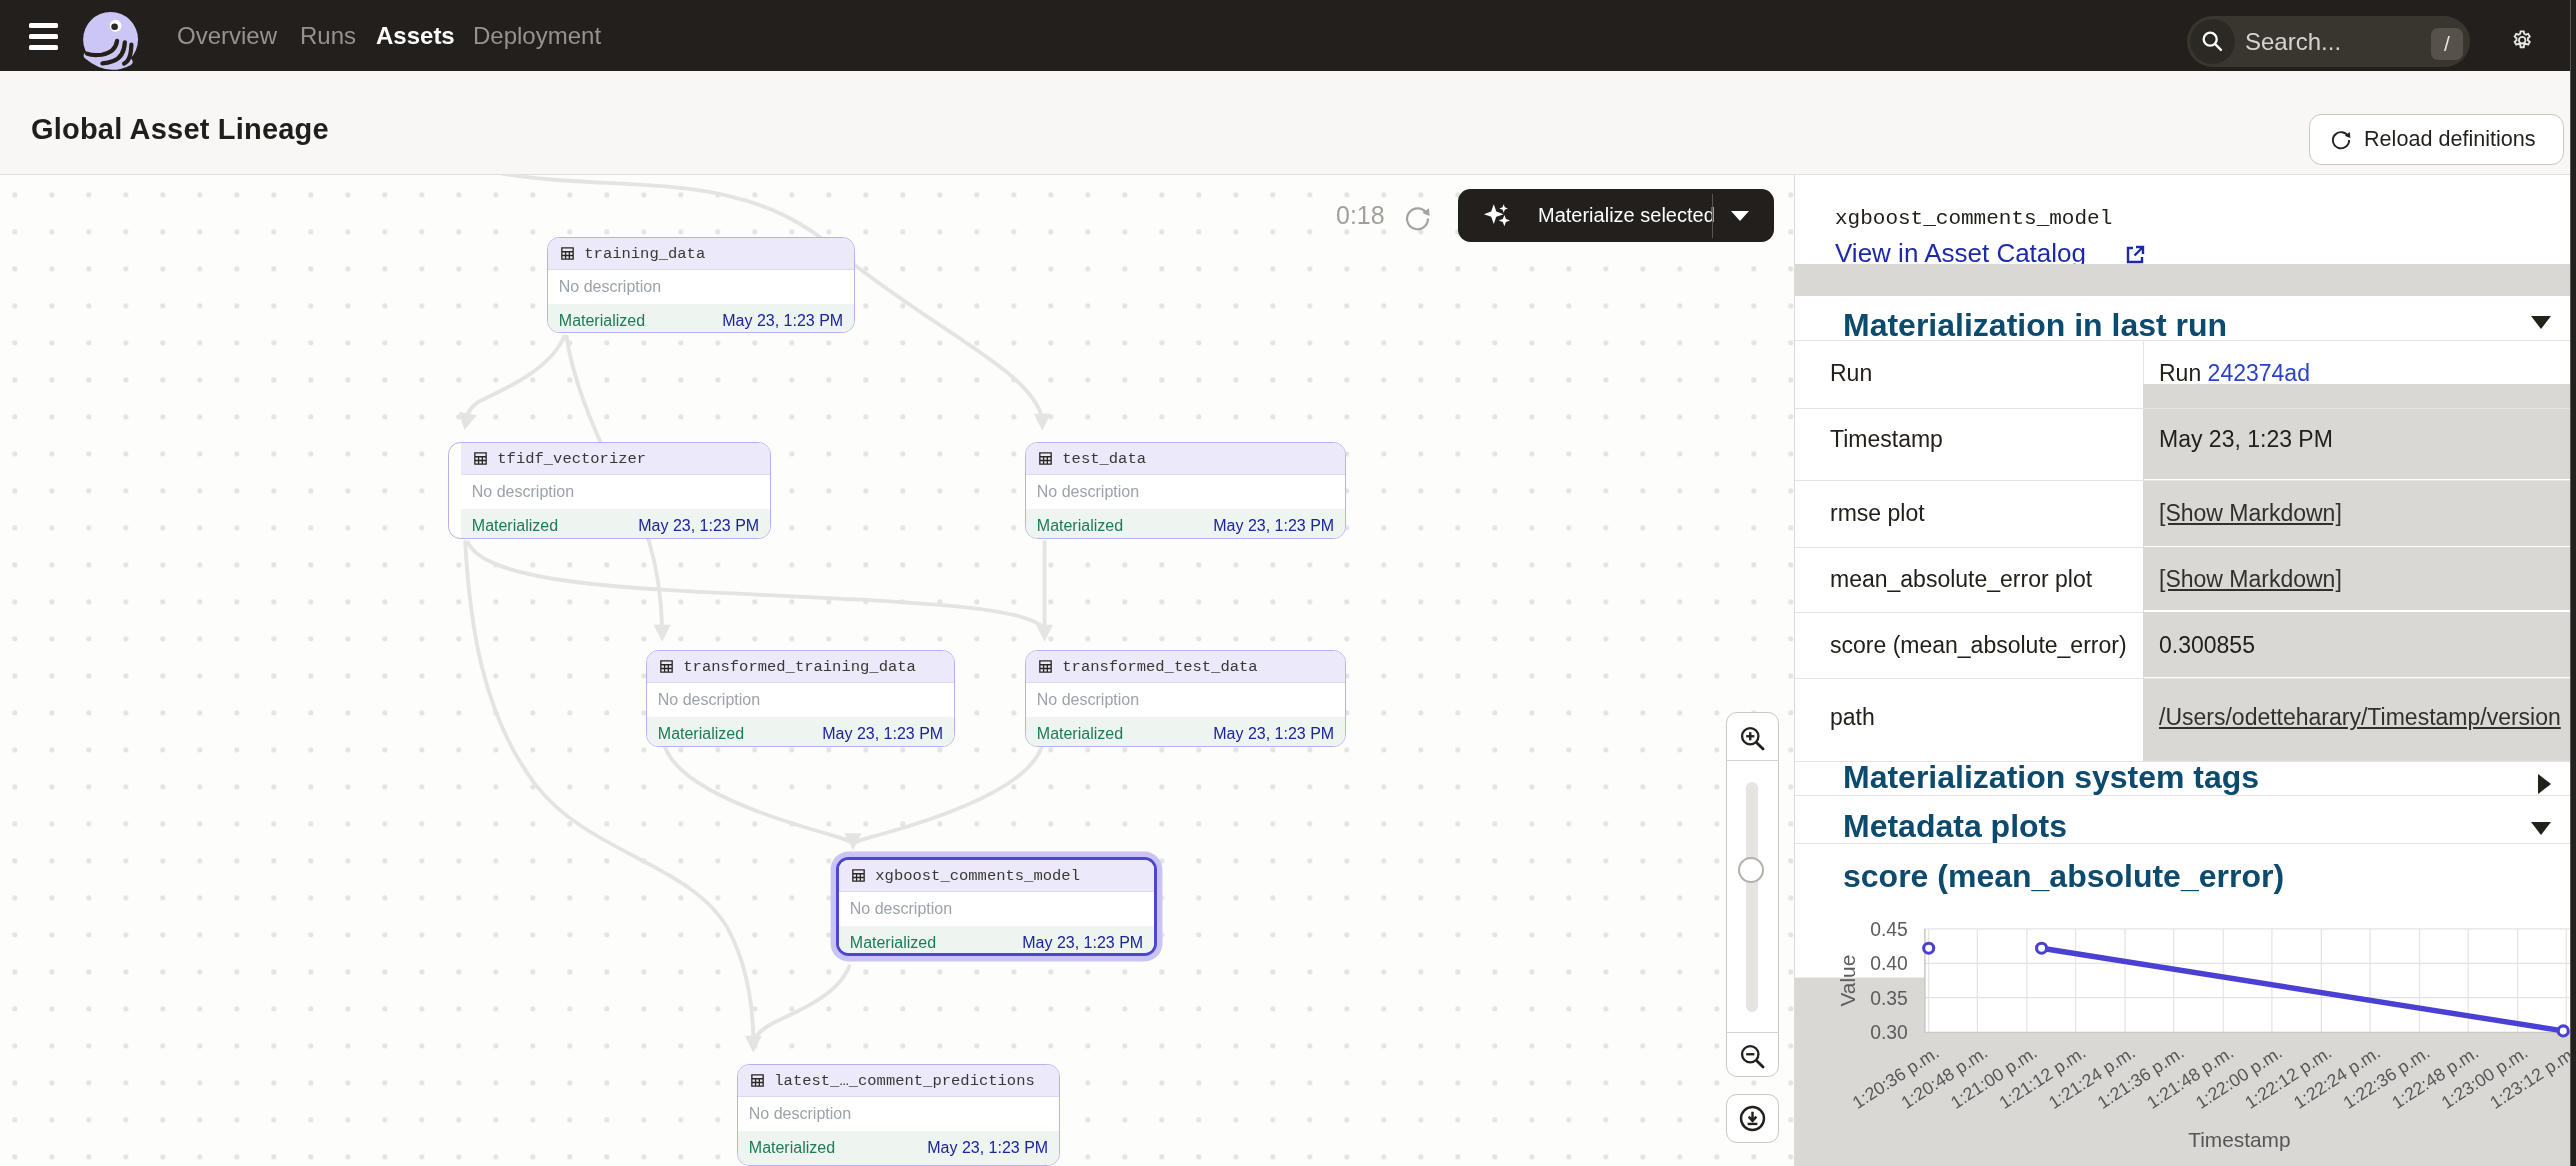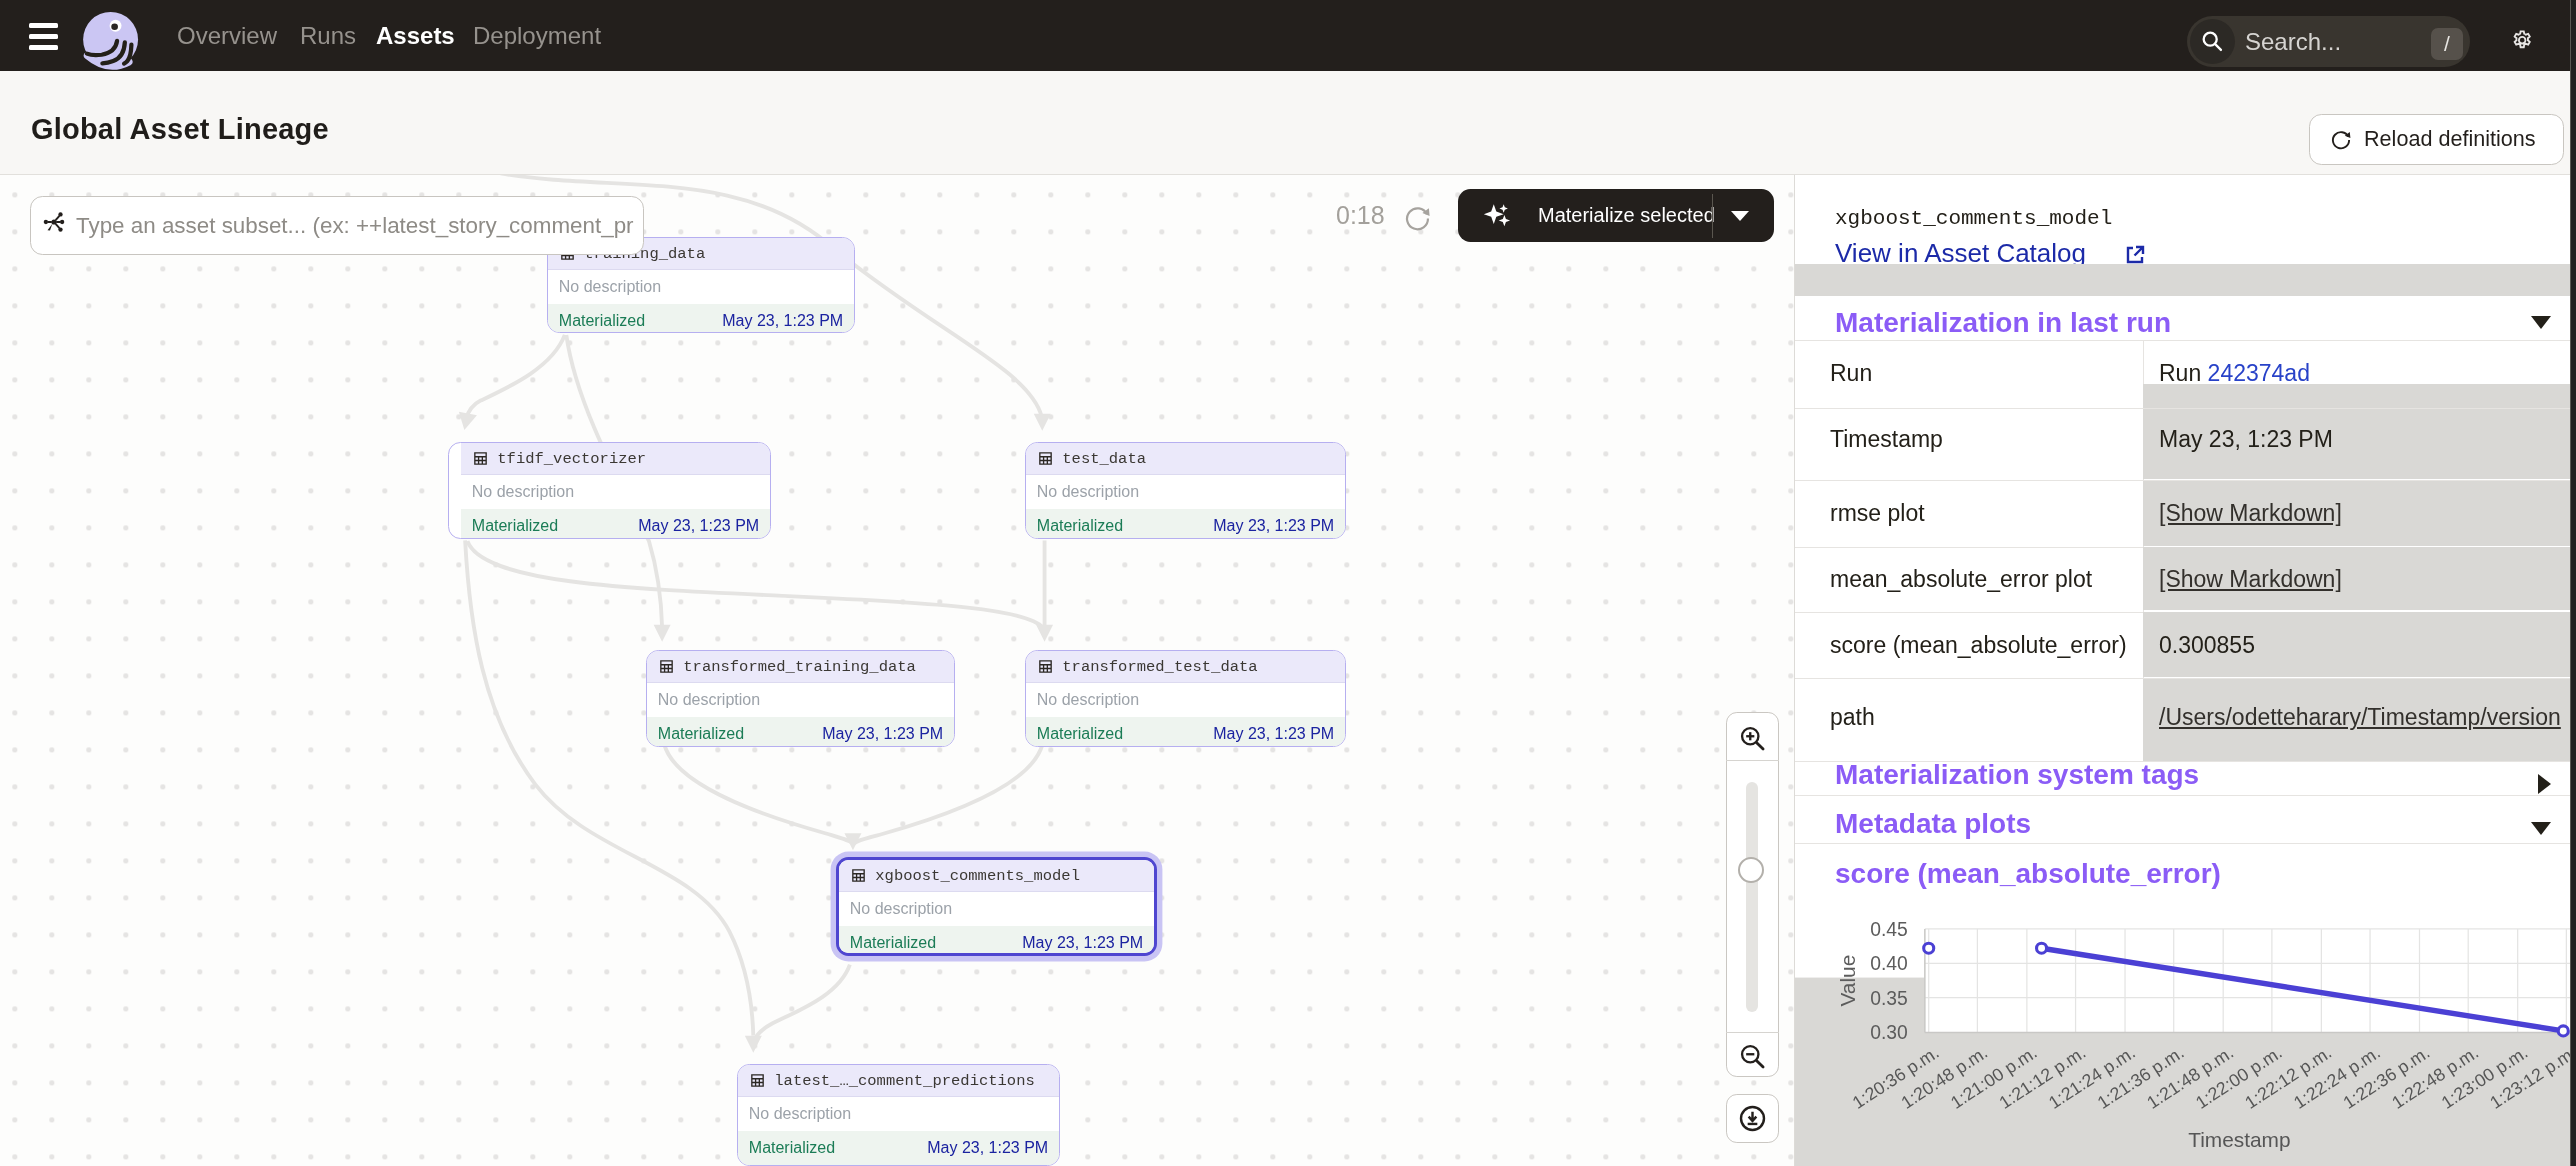--- a/index.html
+++ b/index.html
@@ -26,21 +26,21 @@
   .nfoot .mat { color:#1b7c56; }
   .nfoot .ts { margin-left:auto; color:#1b23a0; }
   #input { position:absolute; left:30px; top:21px; width:614px; height:59px; background:#fff; border:1.5px solid #c8c5c0; border-radius:12.4px; }
   #input span { position:absolute; left:45px; top:16px; font-size:22.4px; color:#8e8b86; white-space:nowrap; overflow:hidden; width:568px; }
   #timer { position:absolute; left:1336px; top:26px; width:62px; font-size:25px; color:#a3a09b; }
   #matbtn { position:absolute; left:1458px; top:14px; width:316px; height:53px; background:#231f1c; border-radius:12.4px; color:#fff; font-size:24px; }
   #zoomctl { position:absolute; left:1726px; top:537px; width:53px; height:365px; background:#fff; border:1.5px solid #cac7c2; border-radius:10.8px; }
   #dlbtn { position:absolute; left:1726px; top:919px; width:53px; height:49px; background:#fff; border:1.5px solid #cac7c2; border-radius:10.8px; }
   #side { position:absolute; left:1794px; top:175px; width:776px; height:992px; background:#fff; border-left:1.5px solid #dddbd7; }
   .srow-line { position:absolute; left:0; width:776px; height:0.8px; background:#e6e4e1; }
-  .shead { position:absolute; left:40px; font-size:28px; font-weight:700; color:#8b5cf6; }
+  .shead { position:absolute; left:48px; font-size:32px; font-weight:700; color:#0c4a6e; }
   .slabel { position:absolute; left:35px; font-size:23px; color:#232019; }
   .sval { position:absolute; left:364px; font-size:23px; color:#232019; }
   .gray { position:absolute; background:#d9d8d5; }
   .caret { position:absolute; width:0; height:0; }
   #rightstrip { position:absolute; left:2570px; top:0; width:6.2px; height:1167px; background:#232020; border-left:0.8px solid #5a5753; }
   .mono { font-family:"Liberation Mono", monospace; }
 </style>
 </head>
 <body>
 
@@ -202,35 +202,20 @@
         </svg>
         <span class="nname">latest_…_comment_predictions</span>
       </div>
     <div class="nbody">No description</div>
     <div class="nfoot">
         <span class="mat">Materialized</span>
         <span class="ts">May 23, 1:23 PM</span>
       </div>
   </div>
 
-  <div id="input">
-    <svg class="abs" style="left:10px; top:11.6px;" width="26" height="26" viewBox="0 0 24 24" fill="#231f1c">
-      <circle cx="12" cy="12" r="2.4"></circle>
-      <circle cx="4.5" cy="12" r="2"></circle>
-        <line x1="6" y1="12" x2="10" y2="12" stroke="#231f1c" stroke-width="1.8"></line>
-      <circle cx="18" cy="5" r="2"></circle>
-        <line x1="13.5" y1="10.3" x2="17" y2="6.3" stroke="#231f1c" stroke-width="1.8"></line>
-      <circle cx="19.5" cy="12" r="2"></circle>
-        <line x1="14" y1="12" x2="18" y2="12" stroke="#231f1c" stroke-width="1.8"></line>
-      <circle cx="18" cy="19" r="2"></circle>
-        <line x1="13.5" y1="13.7" x2="17" y2="17.7" stroke="#231f1c" stroke-width="1.8"></line>
-      <path d="M 6 19.5 L 10.5 13.6 L 8.3 19.8 Z"></path>
-    </svg>
-    <span>Type an asset subset... (ex: ++latest_story_comment_pr</span>
-  </div>
 
   <div id="timer">0:18</div>
   <svg class="abs" style="left:1402px; top:28px;" width="31" height="31" viewBox="0 0 24 24">
     <path fill="none" stroke="#a6a39e" stroke-width="1.7" d="M19.3 8.7 A8.1 8.1 0 1 0 20.1 12"></path>
     <path fill="#a6a39e" d="M20.8 4l.6 6-5.6-2.2z"></path>
   </svg>
 
   <div id="matbtn"></div>
   <svg class="abs" style="left:1481px; top:25px;" width="34" height="34" viewBox="0 0 24 24" fill="#fff">
     <path d="M9 3 L10.8 8.2 L16 10 L10.8 11.8 L9 17 L7.2 11.8 L2 10 L7.2 8.2 Z"></path>

